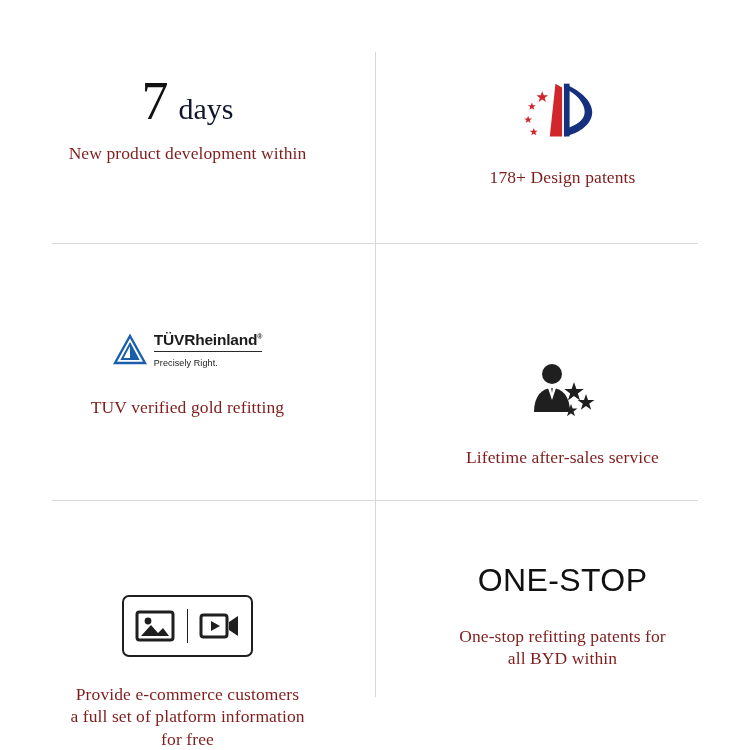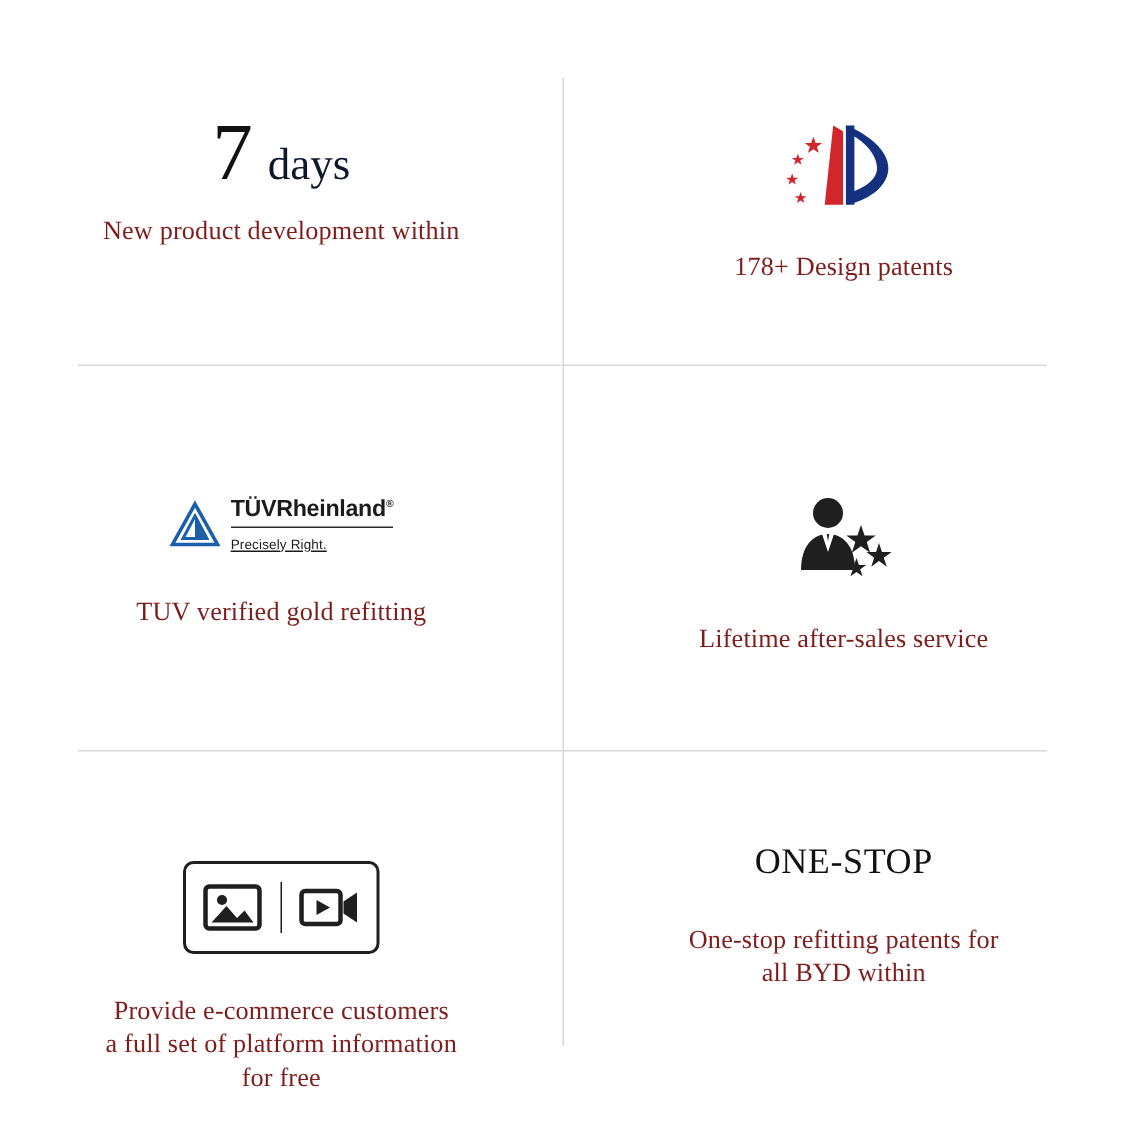--- a/index.html
+++ b/index.html
@@ -124,36 +124,35 @@
     vertical-align: super;
     font-weight: bold;
   }
   .tuv-sub {
     font-family: "Liberation Sans", sans-serif;
     font-size: 9px;
     color: #1b1b1b;
     margin-top: 4px;
     letter-spacing: 0.1px;
     white-space: nowrap;
-    text-decoration: underline;
   }
   .tuv-rule {
     width: 100%;
     height: 1px;
     background: #2a2a2a;
     margin-top: 3px;
     margin-bottom: 3px;
   }
 
   
-  .cell-service { padding-top: 78px; }
+  .cell-service { padding-top: 78px; justify-content: center; }
   .service-icon { margin-bottom: 26px; }
 
   
-  .cell-media { padding-top: 74px; }
+  .cell-media { padding-top: 46px; justify-content: flex-end; }
   .media-box {
     width: 127px;
     height: 58px;
     border: 2.5px solid #1f1f1f;
     border-radius: 7px;
     display: flex;
     align-items: center;
     justify-content: center;
     gap: 0;
     margin-bottom: 26px;
@@ -166,25 +165,25 @@
   }
   .media-sep {
     width: 2px;
     height: 34px;
     background: #1f1f1f;
   }
 
   
   .cell-onestop { padding-top: 62px; }
   .onestop-title {
-    font-size: 24px;
+    font-size: 32px;
     letter-spacing: 0.4px;
     color: #111;
     margin-bottom: 26px;
-    font-family: Liberation Serif, serif;
+    font-family: Liberation Sans, sans-serif;
   }
 </style>
 </head>
 <body>
 
 <div class="grid">
 
   <div class="v-divider"></div>
   <div class="h-divider row1"></div>
   <div class="h-divider row2"></div>

